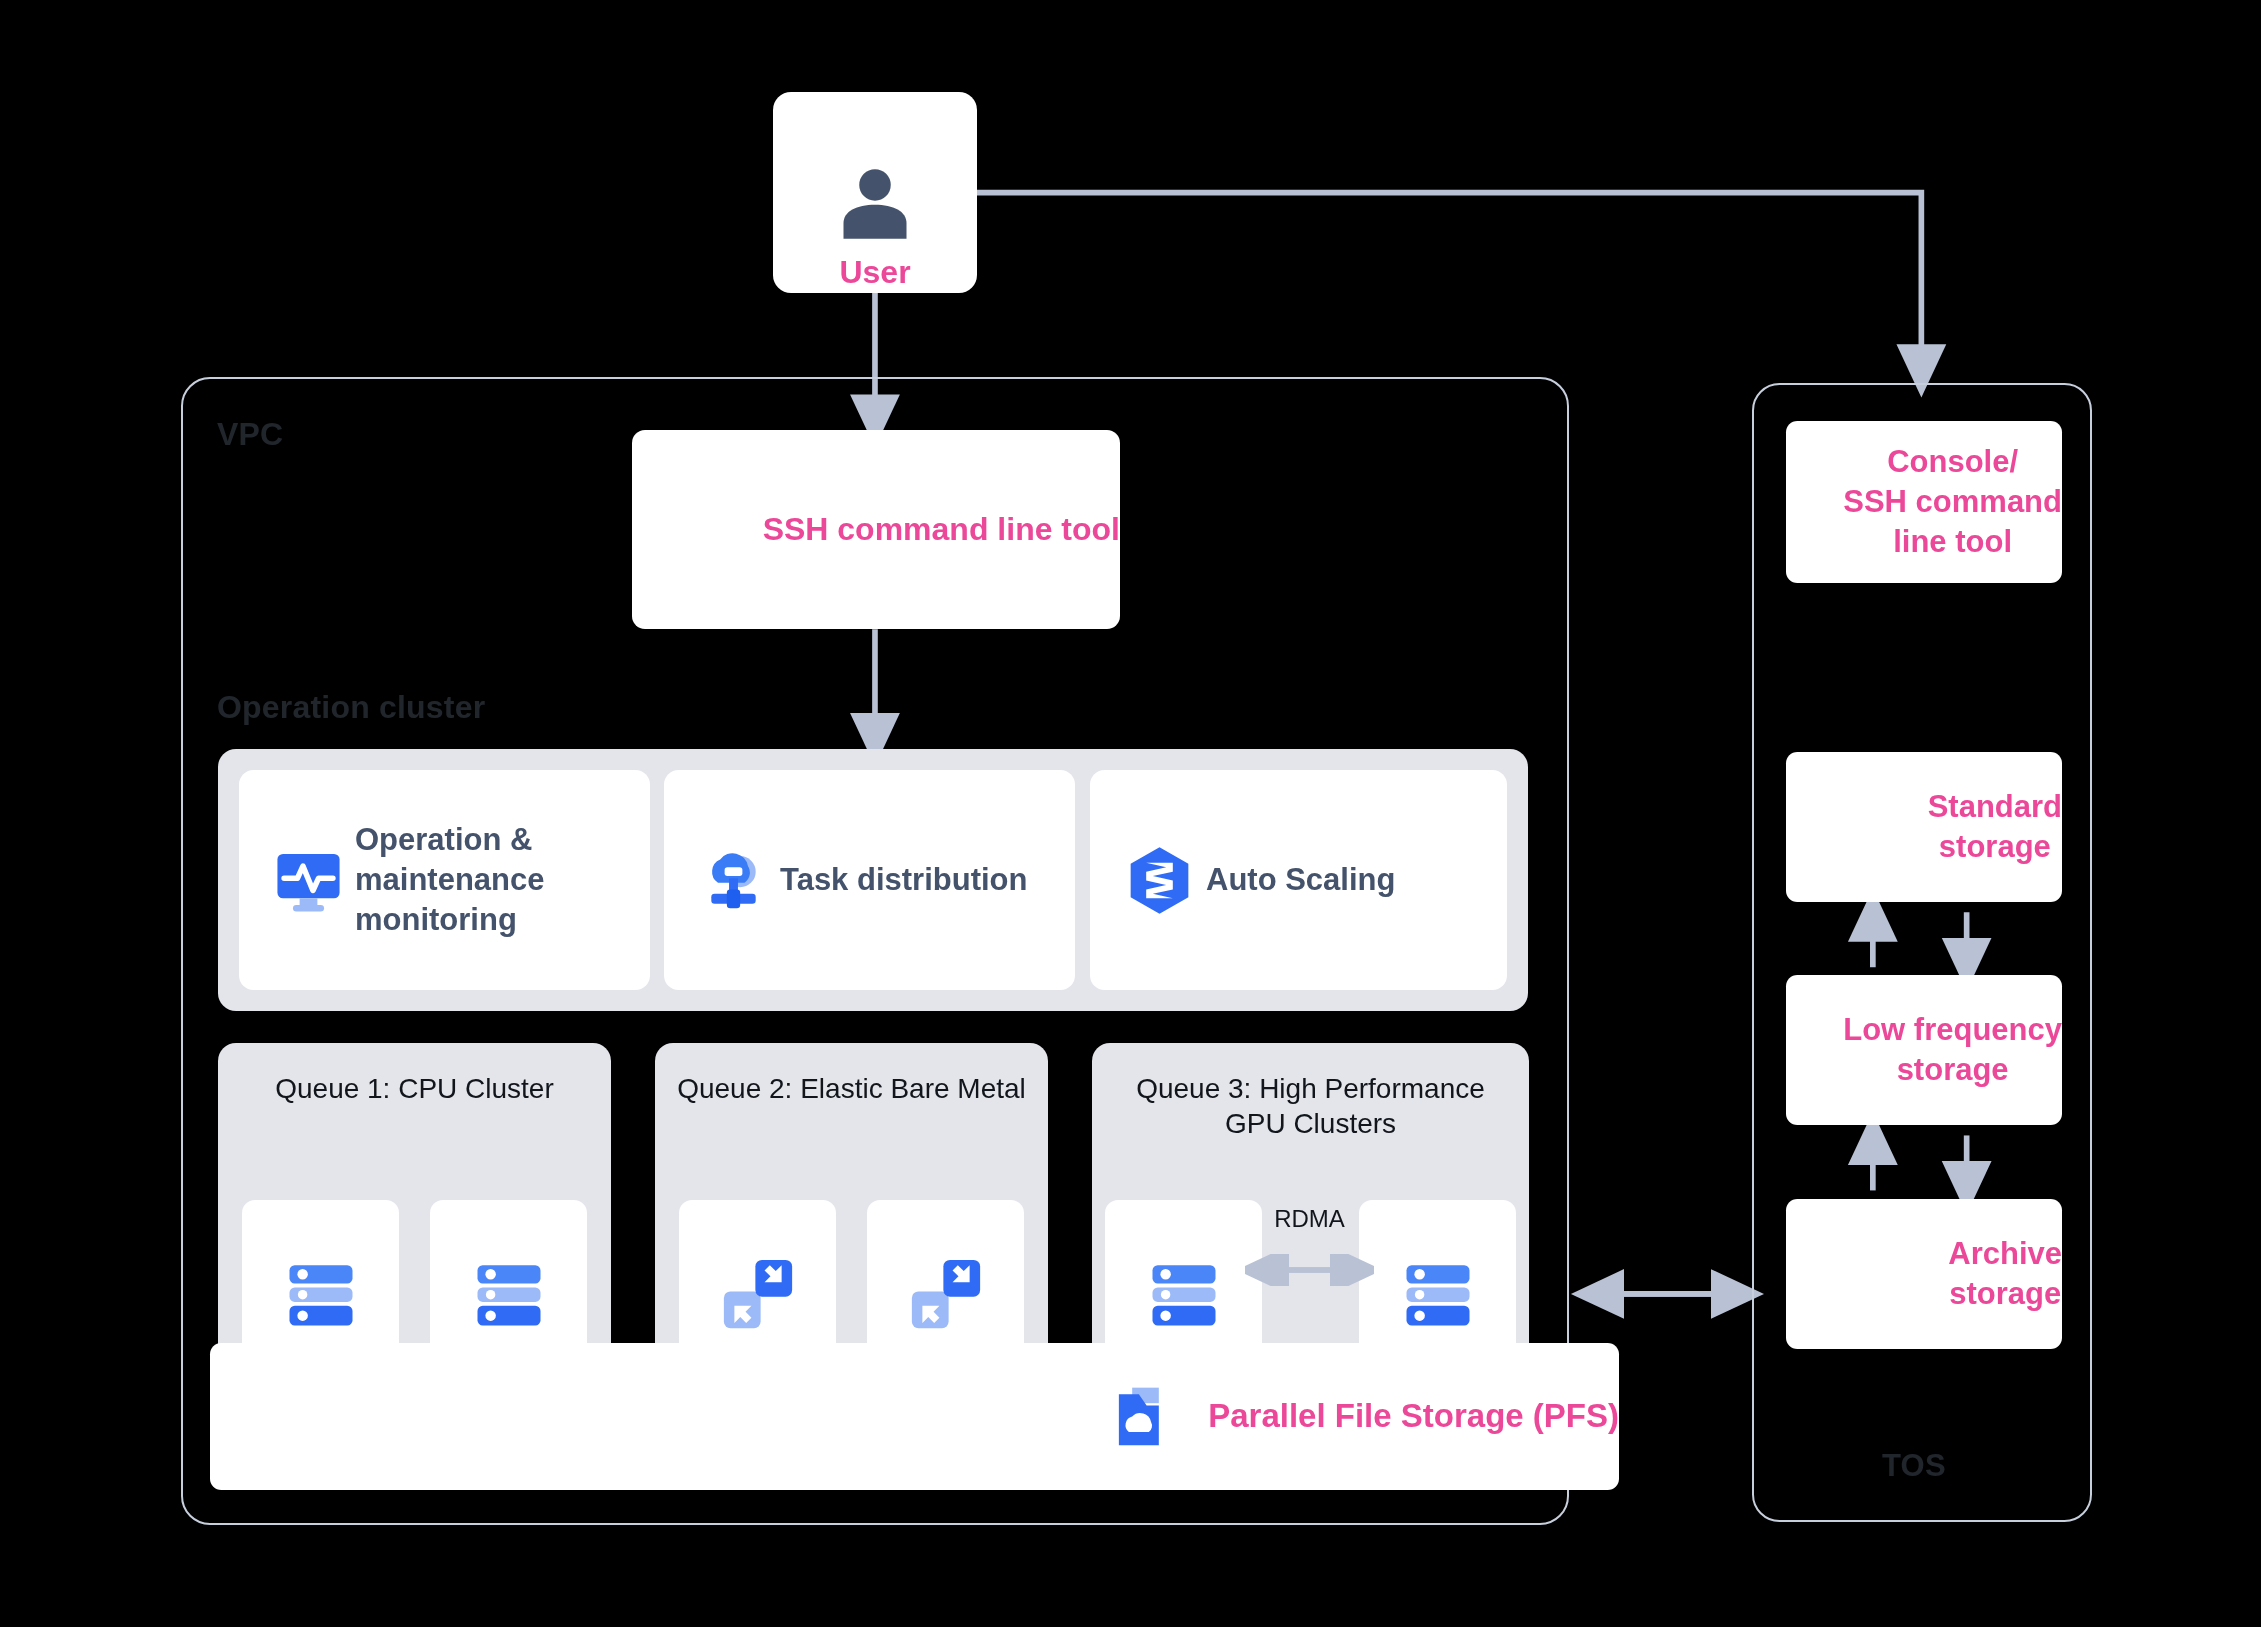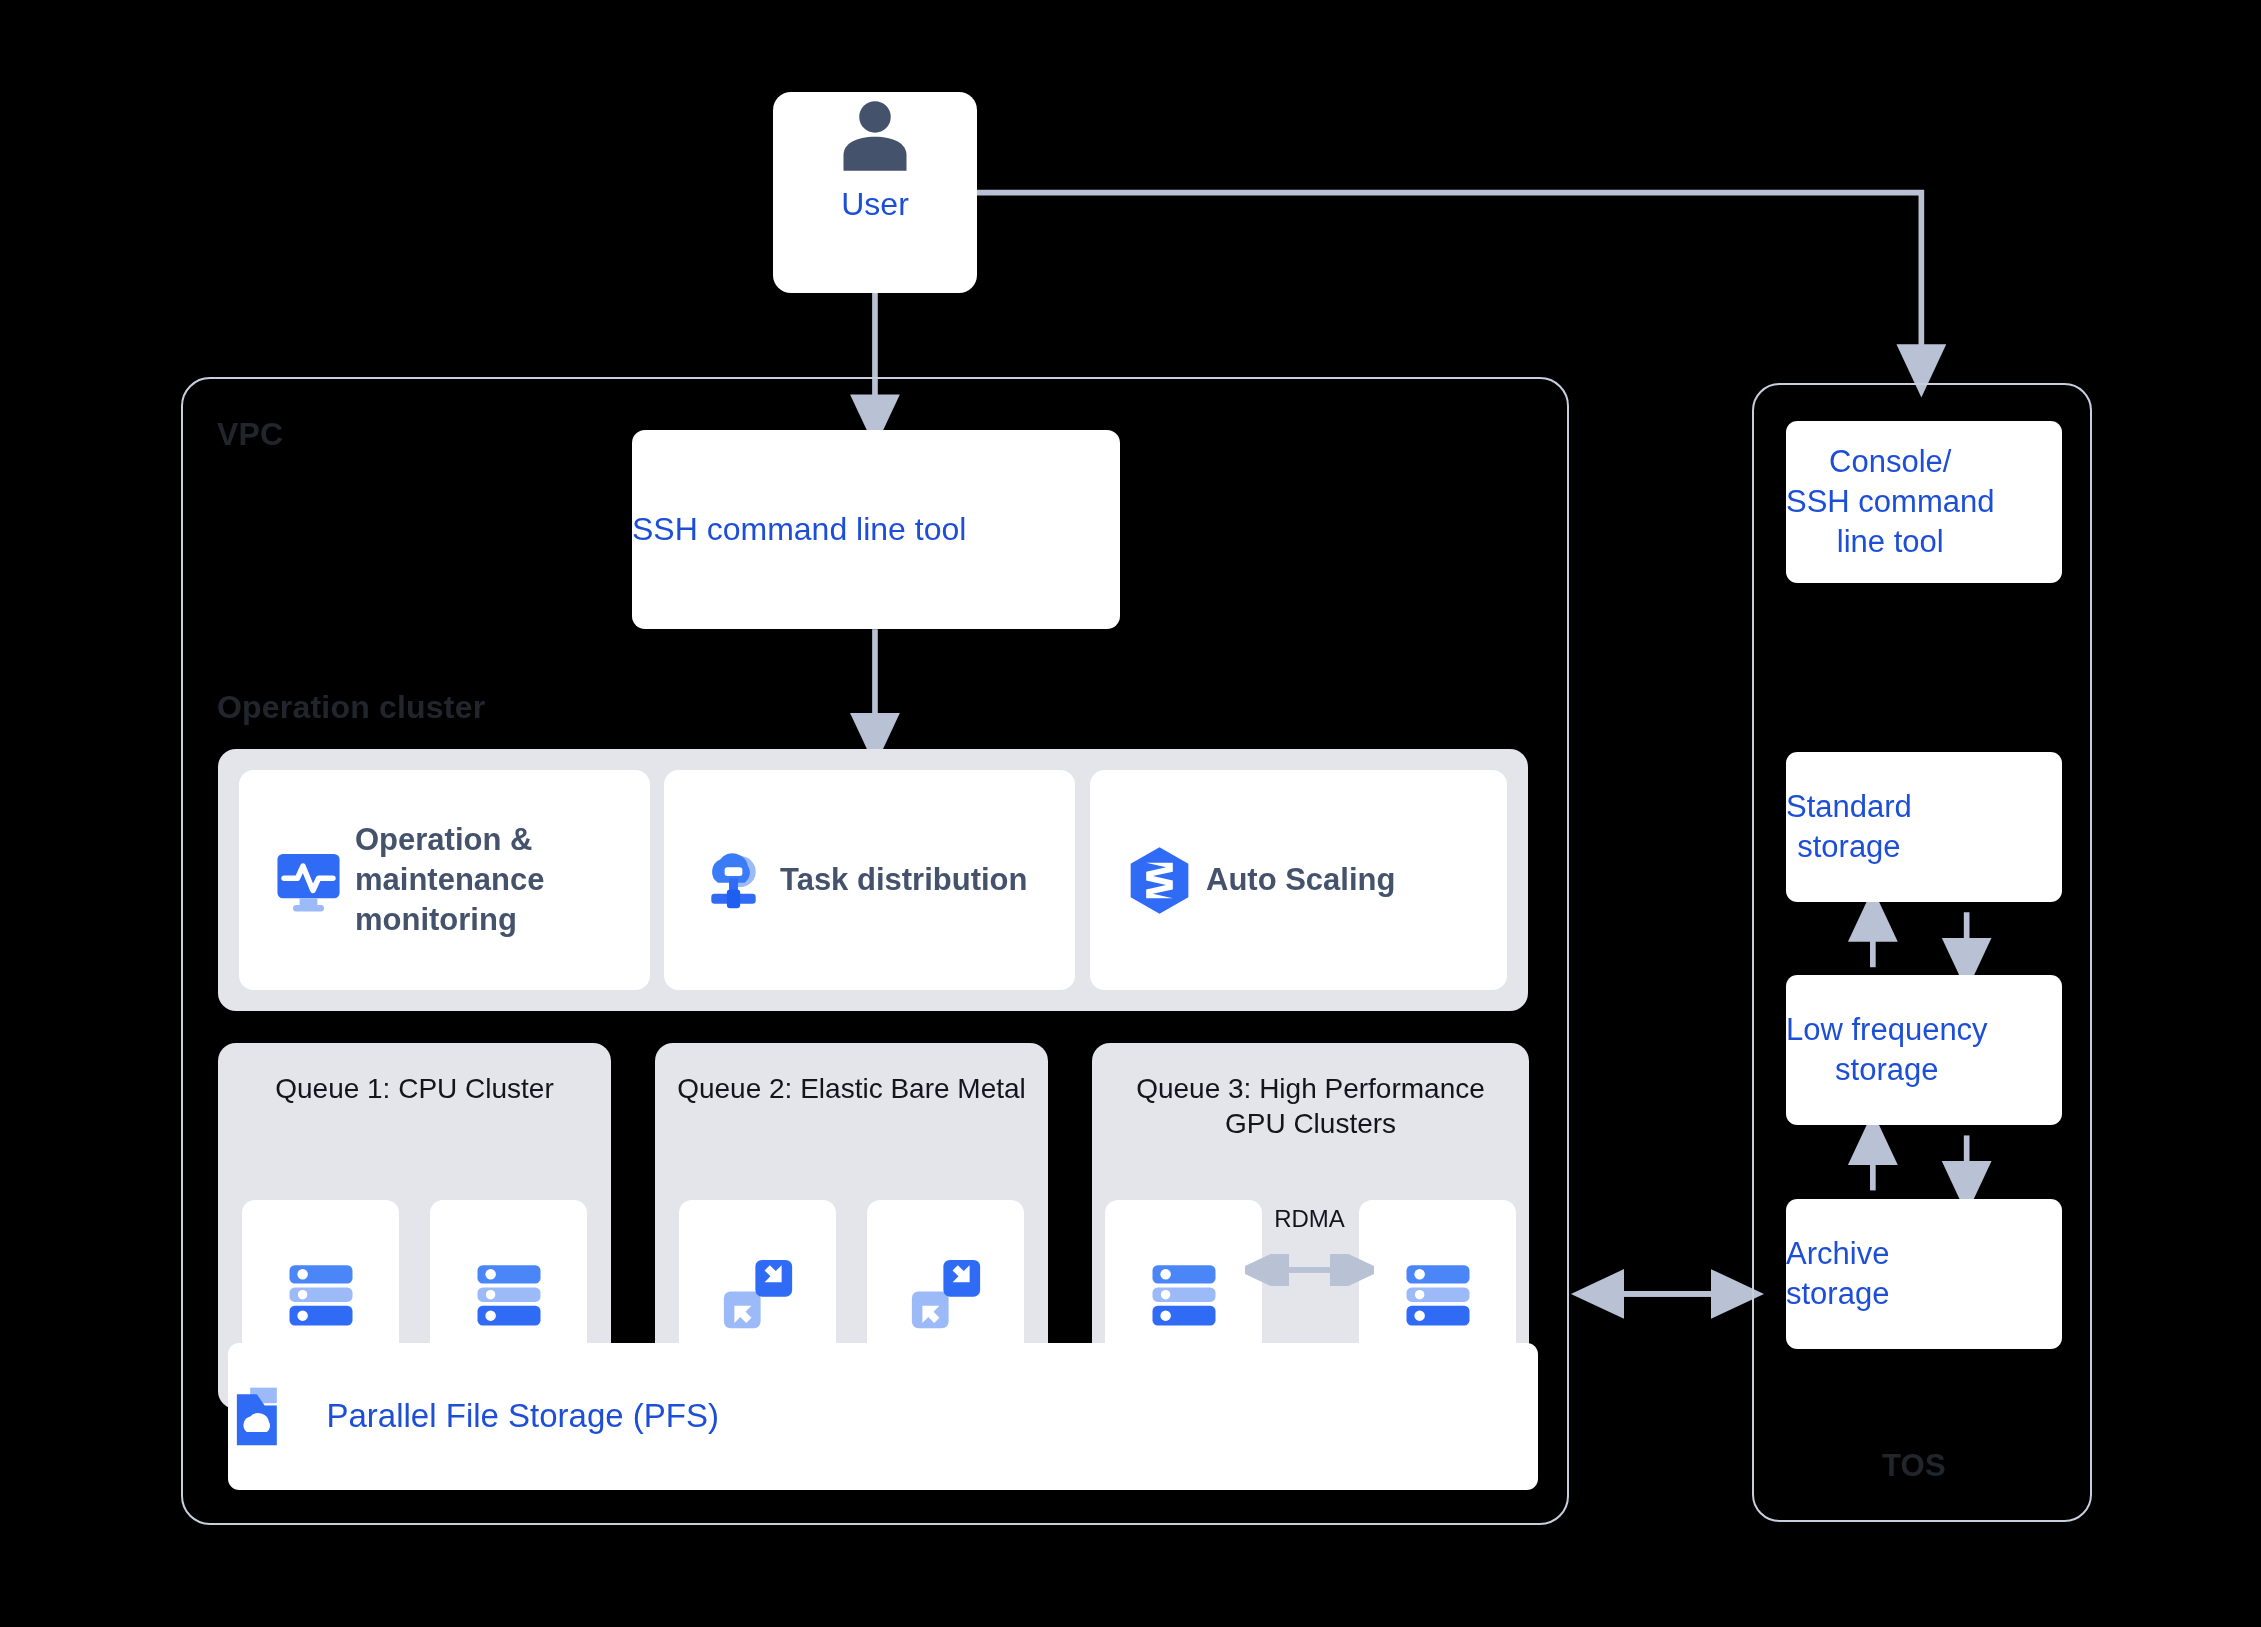--- a/index.html
+++ b/index.html
@@ -11,24 +11,24 @@
   }
   #stage { position: relative; width: 2261px; height: 1628px; }
 
   
   .node {
     position: absolute;
     background: #ffffff;
     border-radius: 14.6px;
     display: flex;
     align-items: center;
-    justify-content: flex-start;
+    justify-content: flex-end;
     text-align: center;
-    color: #1d4ed8;
-    font-weight: normal;
+    color: #ec4899;
+    font-weight: bold;
     line-height: 1.28;
   }
 
   
   #user-node {
     left: 773px; top: 92px; width: 204px; height: 201px;
     flex-direction: column;
     border-radius: 18px;
   }
   #user-icon { width: 84px; height: 84px; margin-bottom: 8px; }
@@ -121,21 +121,21 @@
   #rdma-label {
     position: absolute;
     left: 1245px; top: 1205px; width: 129px;
     text-align: center;
     font-size: 24px; color: #12161c;
   }
   #rdma-arrow { position: absolute; left: 1245px; top: 1254px; width: 129px; height: 32px; }
 
   
   #pfs-node {
-    left: 228px; top: 1343px; width: 1310px; height: 147px;
+    left: 210px; top: 1343px; width: 1409px; height: 147px;
     border-radius: 11.3px;
     gap: 27.5px;
   }
   #pfs-icon { width: 71px; height: 71px; }
   #pfs-label { font-size: 33px; }
 
   
   #tos-box {
     position: absolute;
     left: 1752px; top: 383px; width: 340px; height: 1139px;

